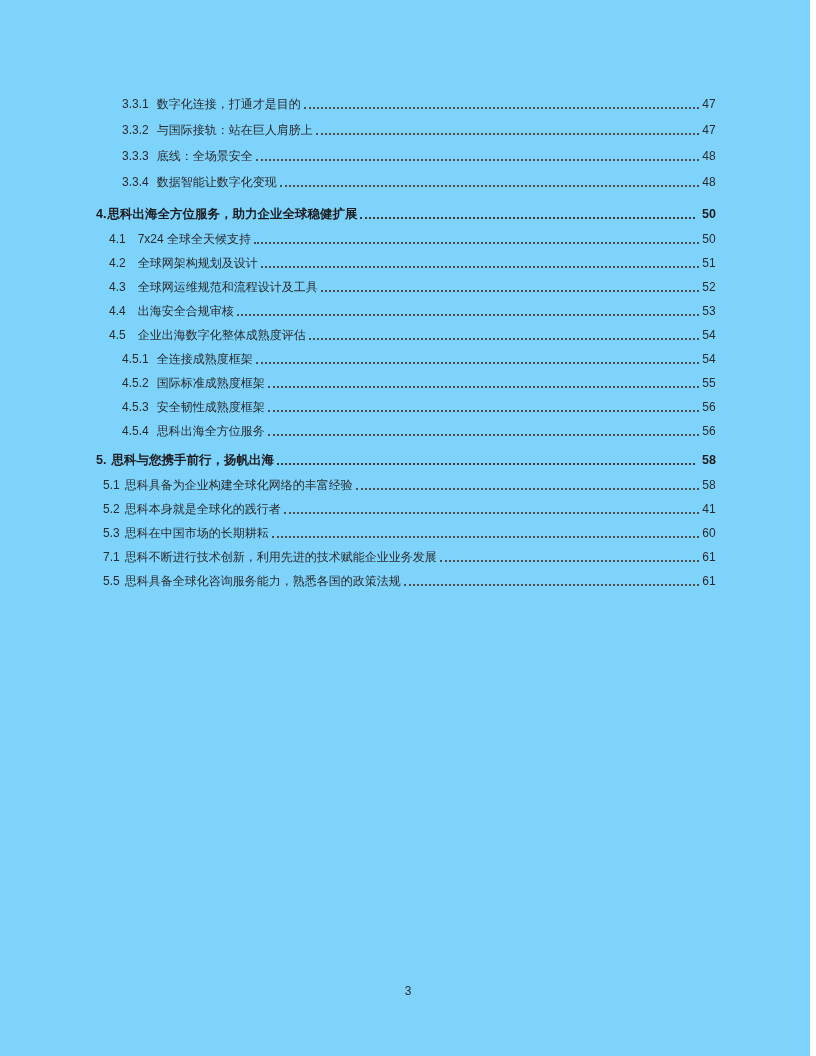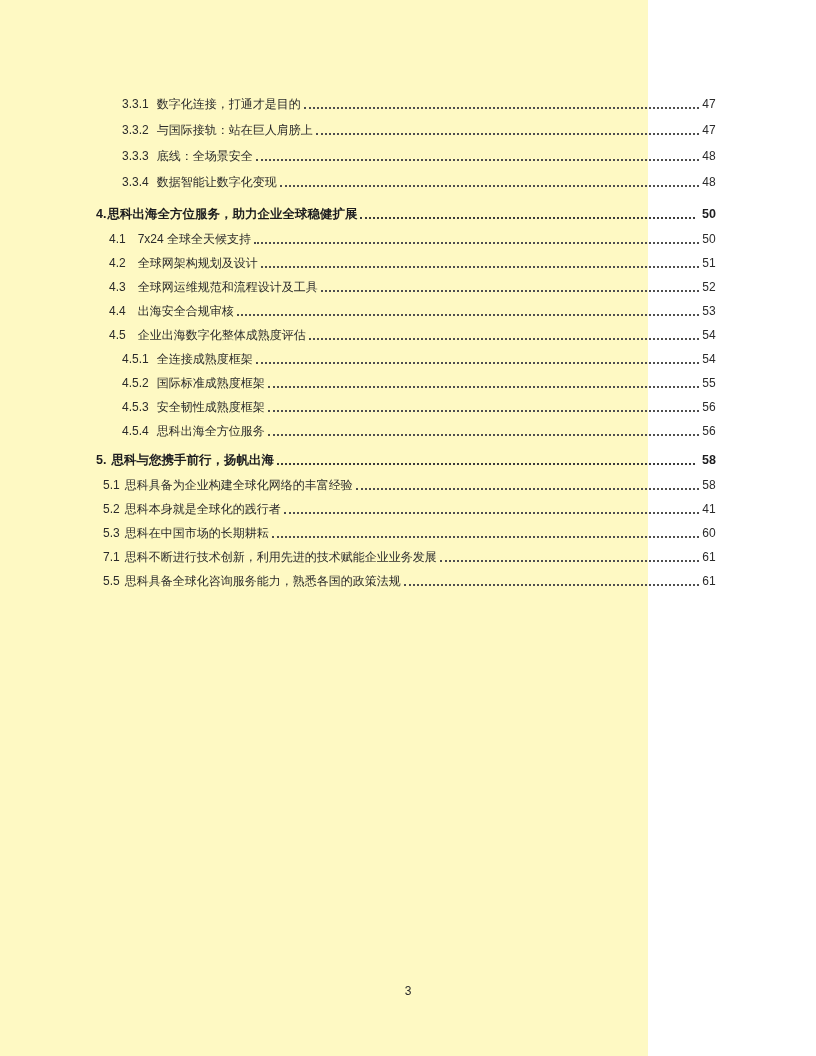--- a/index.html
+++ b/index.html
@@ -4,21 +4,21 @@
 <style>
   * { box-sizing: border-box; }
   html, body { margin: 0; padding: 0; }
   body {
     width: 816px; height: 1056px;
     background: #ffffff;
     font-family: "Liberation Sans", "DejaVu Sans", sans-serif;
     color: #2b2b2b;
     overflow: hidden;
   }
-  .page { position: relative; width: 648px; height: 1056px; background: #fef9c3; }
+  .page { position: relative; width: 810px; height: 1056px; background: #7dd3fc; }
 
   .toc { position: absolute; left: 96px; top: 91px; width: 622px; }
 
   .r { display: flex; font-size: 12px; }
   .rh26 { height: 26px; line-height: 26px; }
   .rh24 { height: 24px; line-height: 24px; }
 
   .l1 { font-weight: bold; font-size: 12.5px; color: #1d1d1f; }
   .mt6 { margin-top: 6px; }
   .mt4 { margin-top: 4px; }

